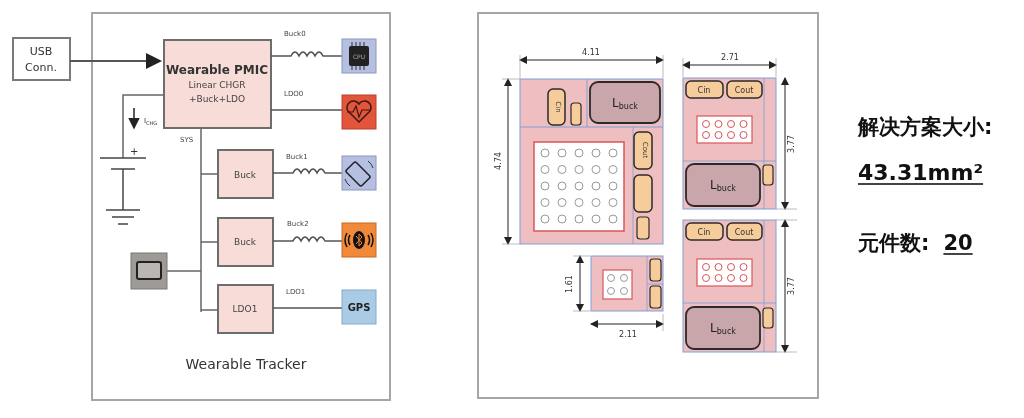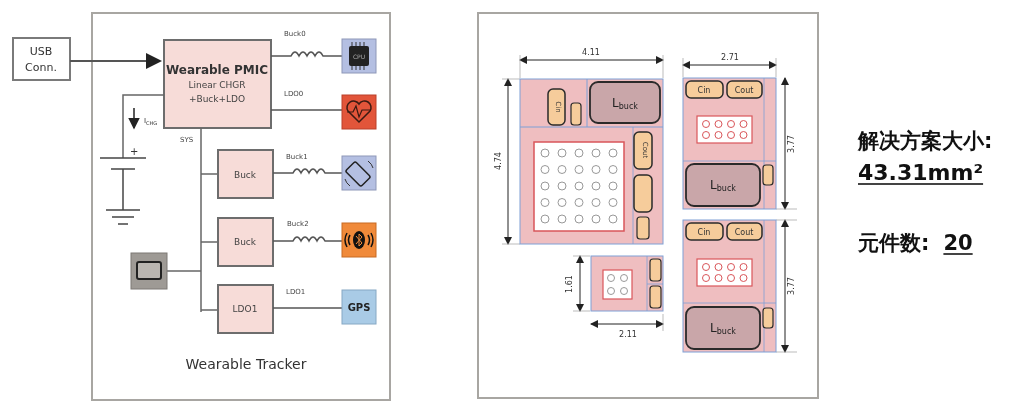--- a/index.html
+++ b/index.html
@@ -1,20 +1,20 @@
 <!DOCTYPE html>
 <html><head>
 <meta charset="utf-8">
 <style>
   html,body{margin:0;padding:0;background:#fff;}
   body{width:1024px;height:418px;position:relative;overflow:hidden;font-family:"Liberation Sans",sans-serif;}
   svg{position:absolute;left:0;top:0;}
   .lbl{font-family:"DejaVu Sans",sans-serif;}
   .right-text{position:absolute;left:858px;font-family:"DejaVu Sans",sans-serif;font-weight:bold;color:#111;}
-  #size-label{top:129px;font-size:21px;line-height:24px;}
+  #size-label{top:115px;font-size:21px;line-height:24px;}
   #size-value{top:160px;font-size:22px;line-height:26px;text-decoration:underline;text-decoration-thickness:2px;text-underline-offset:3px;text-decoration-color:#444;text-align:center;}
   #count-row{top:230px;font-size:21px;line-height:26px;}
   #count-value{text-decoration:underline;text-decoration-thickness:2px;text-underline-offset:3px;text-decoration-color:#444;margin-left:14px;margin-top:16px;}
 </style>
 </head>
 <body>
 
 <svg width="1024" height="418" viewBox="0 0 1024 418">
   <defs>
     <marker id="arrowEnd" markerWidth="8" markerHeight="8" refX="7" refY="4" orient="auto">

